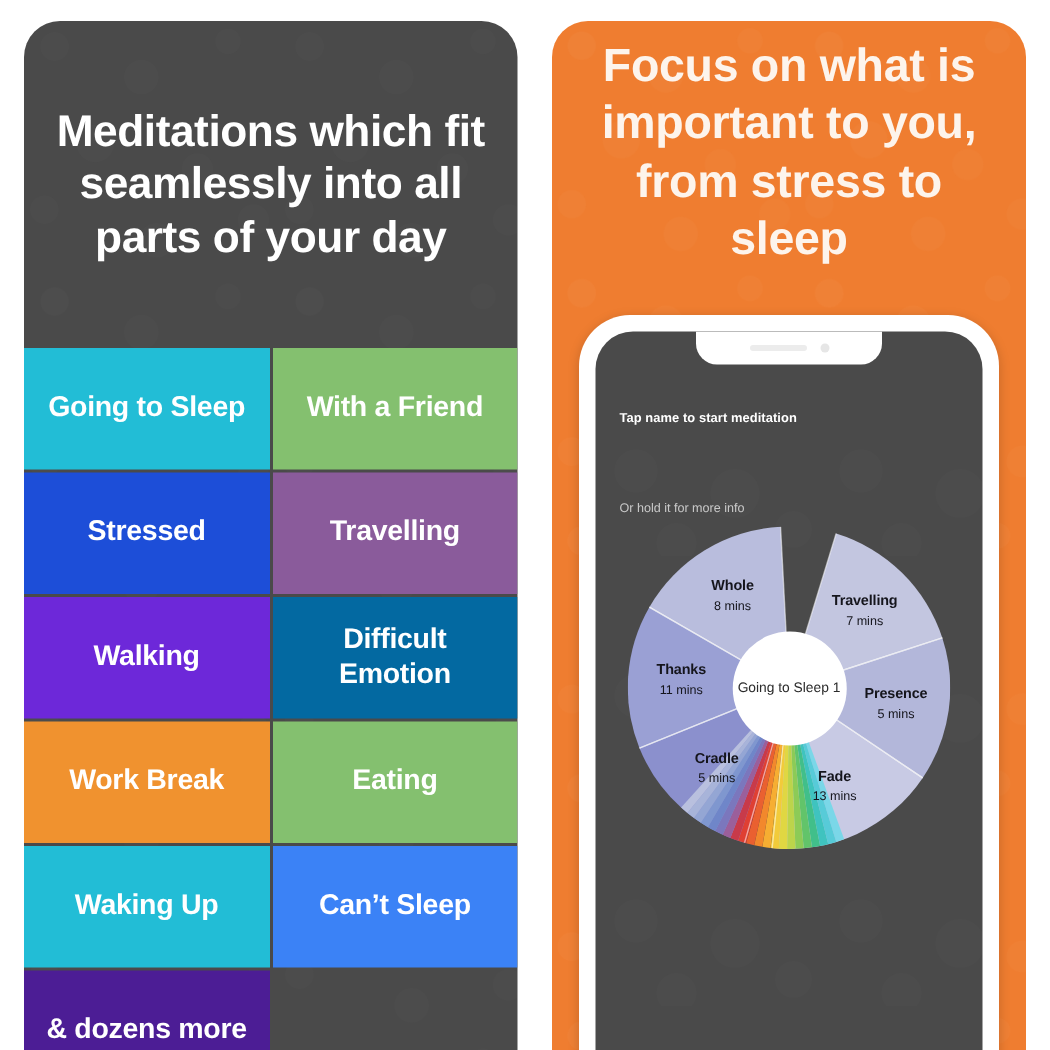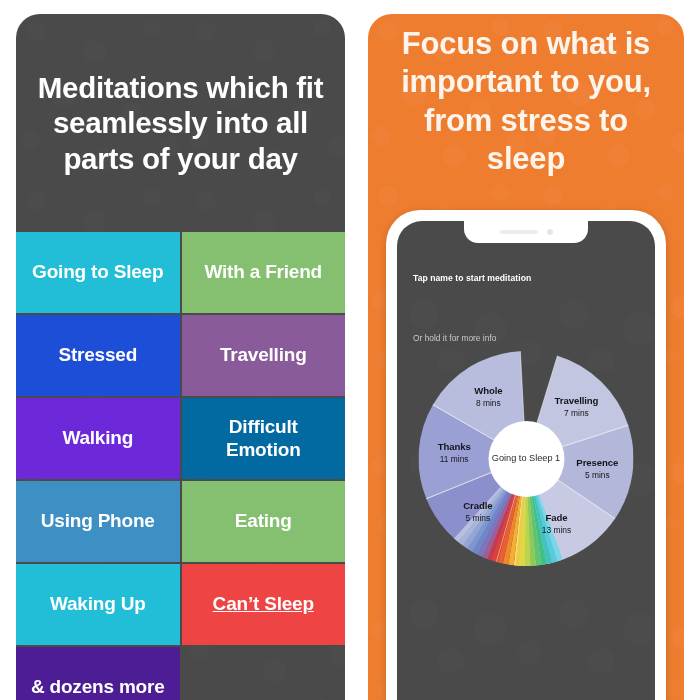--- a/index.html
+++ b/index.html
@@ -204,30 +204,30 @@
         </div>
         <div class="tile" style="background: rgb(138, 91, 155);">
           <span>Travelling</span>
         </div>
         <div class="tile" style="background: #6d28d9;">
           <span>Walking</span>
         </div>
         <div class="tile" style="background: #0369a1;">
           <span>Difficult Emotion</span>
         </div>
-        <div class="tile" style="background: rgb(61, 143, 196);">
-          <span>Using Phone</span>
+        <div class="tile" style="background: rgb(240, 146, 47);">
+          <span>Work Break</span>
         </div>
         <div class="tile" style="background: rgb(132, 192, 111);">
           <span>Eating</span>
         </div>
         <div class="tile" style="background: rgb(34, 189, 214);">
           <span>Waking Up</span>
         </div>
-        <div class="tile" style="background: #ef4444; text-decoration: underline;">
+        <div class="tile" style="background: #3b82f6;">
           <span>Can’t Sleep</span>
         </div>
         <div class="tile" style="background: #4c1d95;">
           <span>&amp; dozens more</span>
         </div>
       </div>
   </section>
 
   <section class="panel-right">
     <div class="pattern-orange"></div>

